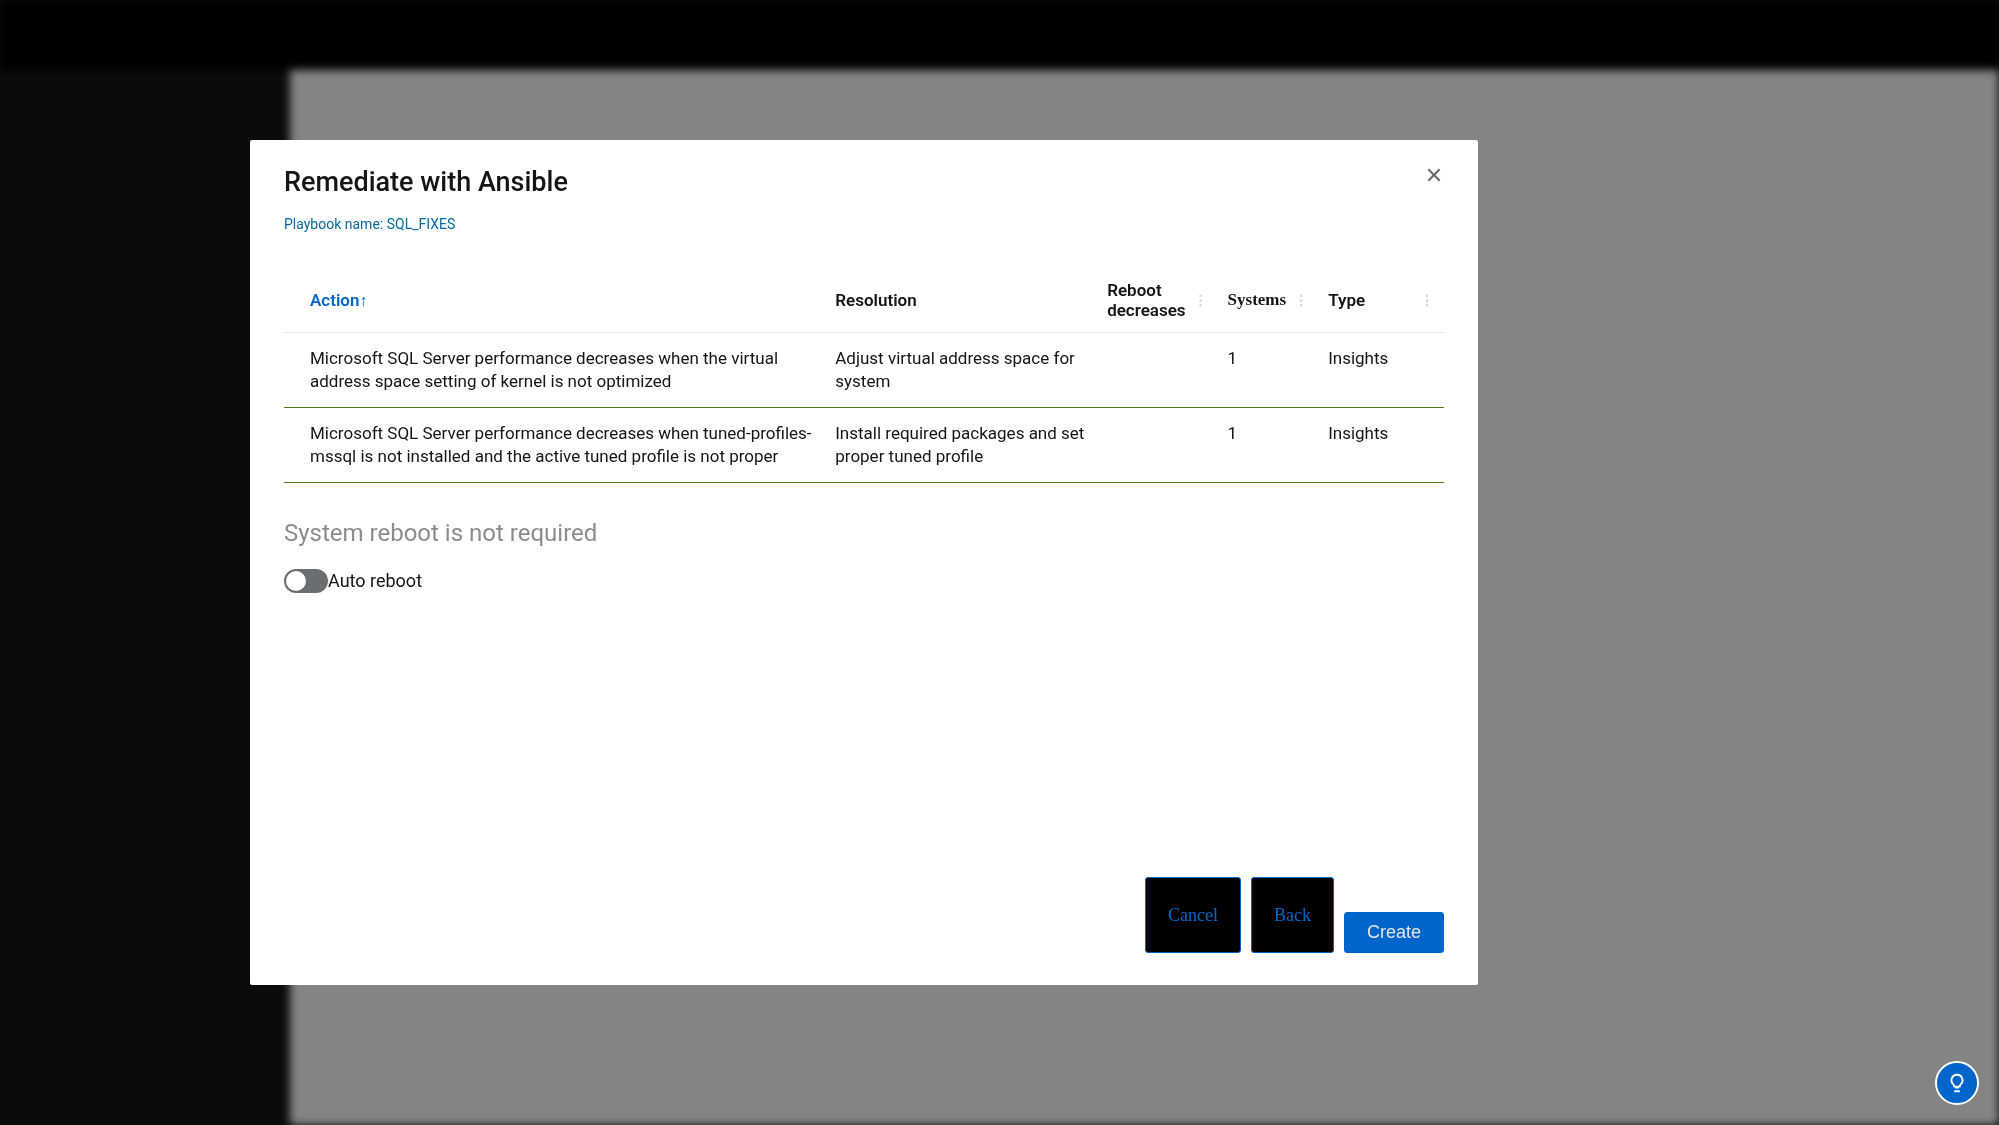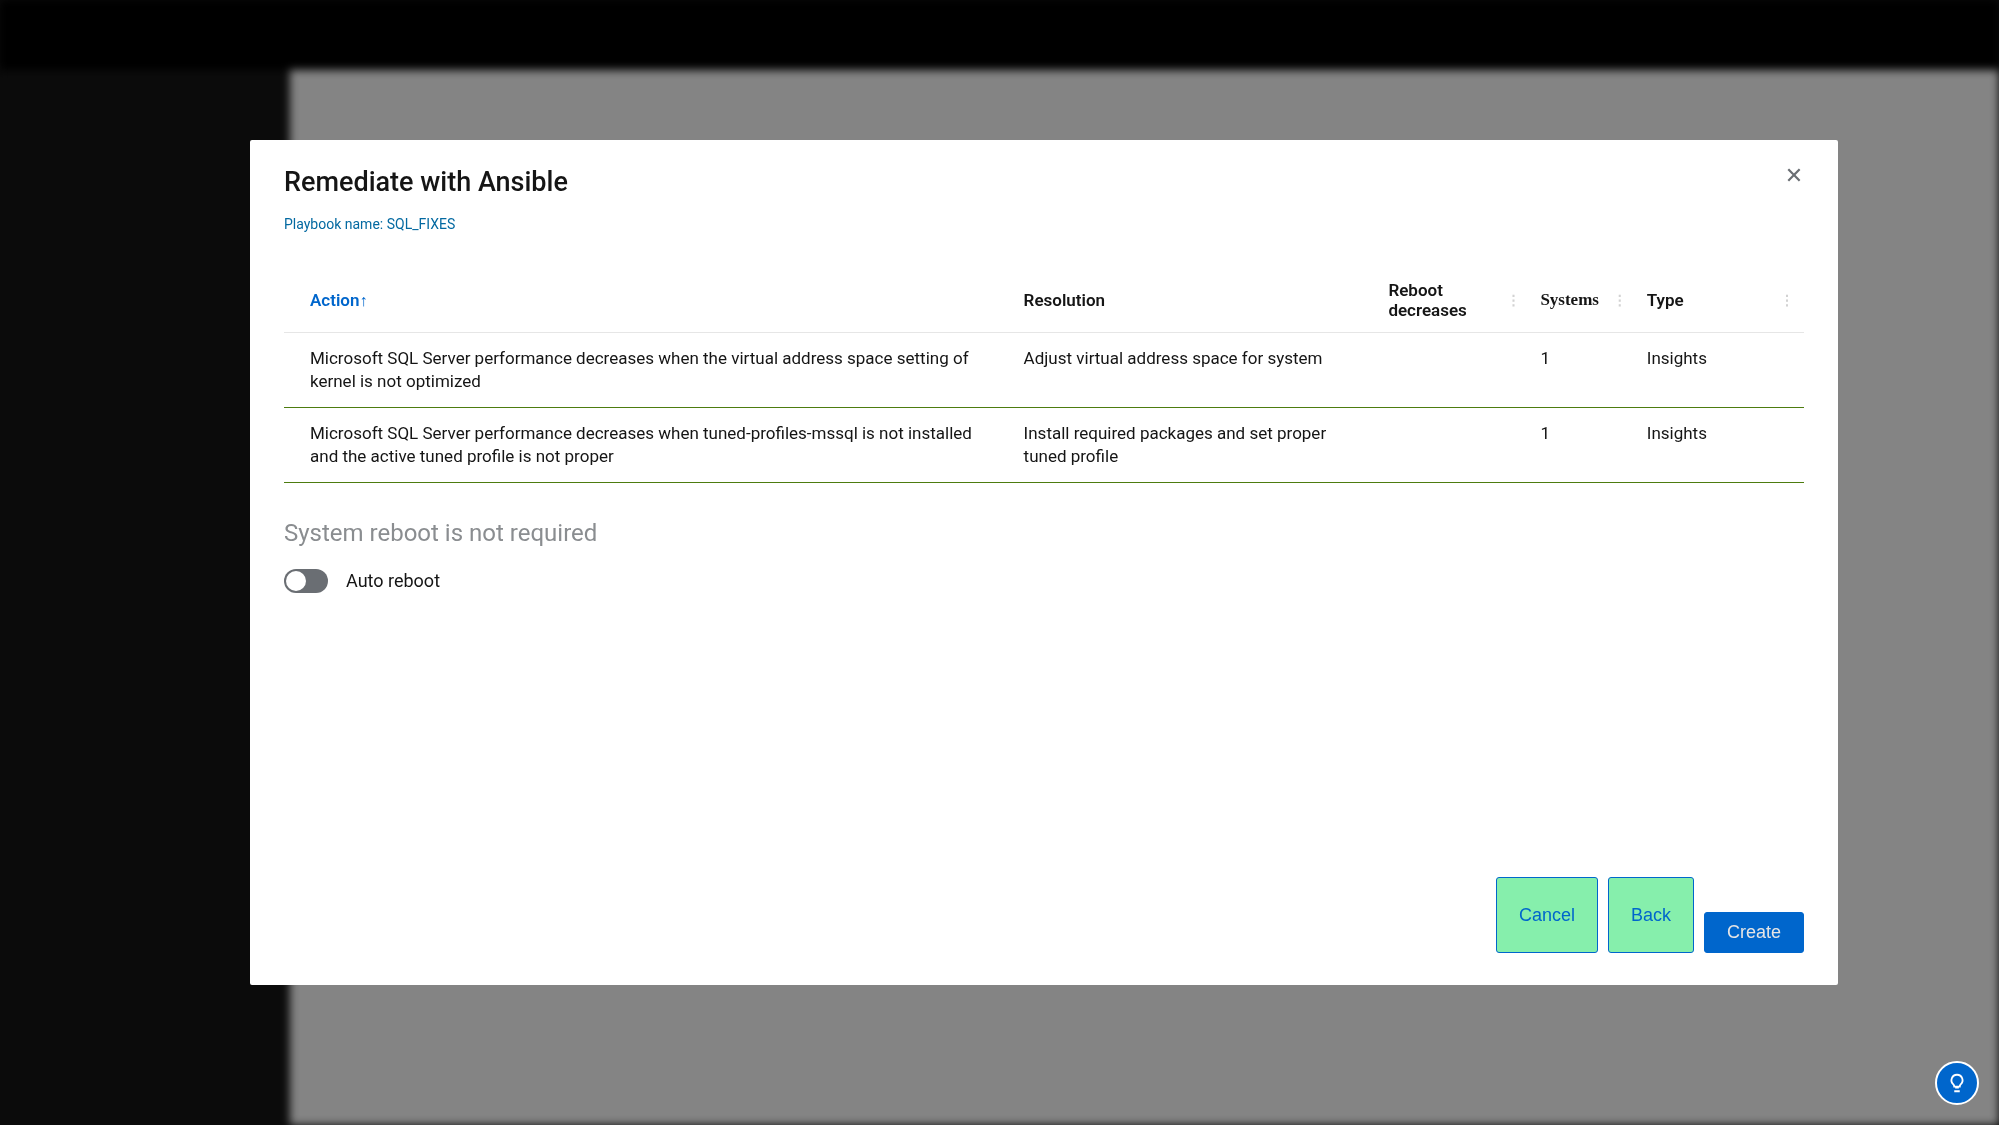--- a/index.html
+++ b/index.html
@@ -47,21 +47,21 @@
     }
     .overlay {
       position: absolute;
       inset: 0;
       background: rgba(0,0,0,0.45);
     }
     .modal {
       position: absolute;
       top: 140px;
       left: 250px;
-      width: 1588px;
+      width: 1228px;
       height: 845px;
       background: #fff;
       border-radius: 2px;
       display: flex;
       flex-direction: column;
     }
     .modal-header {
       padding: 26px 34px 8px 34px;
       position: relative;
     }
@@ -138,21 +138,20 @@
     .col-systems { width: 7%; font-family: Liberation Serif, serif; }
     .col-type { width: 11%; }
     .reboot-note {
       color: #8a8d90;
       font-size: 24px;
       margin-top: 36px;
     }
     .toggle-row {
       display: flex;
       align-items: center;
-      gap: 18px;
       margin-top: 22px;
     }
     .switch {
       position: relative;
       width: 44px;
       height: 24px;
       background: #6a6e73;
       border-radius: 12px;
       cursor: pointer;
     }
@@ -176,23 +175,24 @@
       gap: 10px;
     }
     .btn {
       font-size: 18px;
       padding: 9px 22px;
       border-radius: 3px;
       cursor: pointer;
       border: 1px solid transparent;
     }
     .btn-secondary {
-      background: #86efac;
+      background: #000000;
       color: #06c;
       border-color: #06c;
+      font-family: Liberation Serif, serif;
     }
     .btn-primary {
       background: #06c;
       color: #e5e5e5;
       border-color: #06c;
       margin-top: 35px;
     }
     .help-fab {
       position: absolute;
       bottom: 20px;

